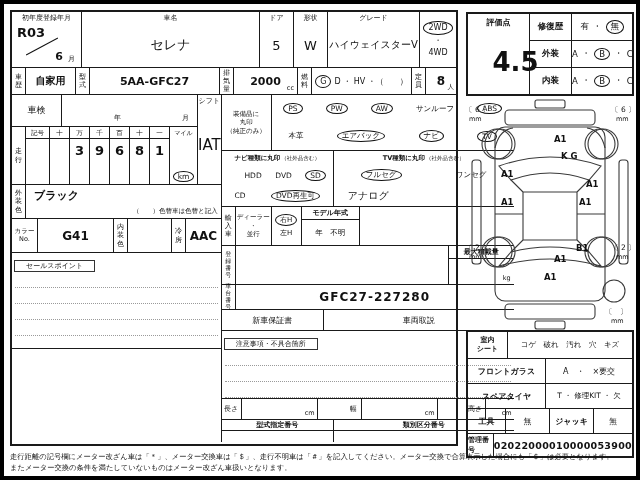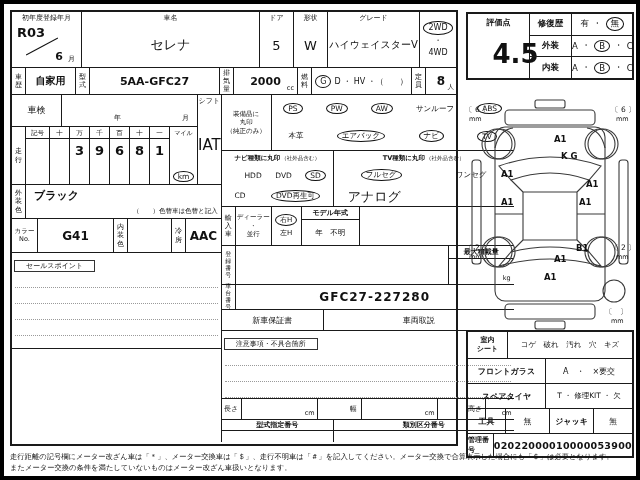--- a/index.html
+++ b/index.html
@@ -236,21 +236,21 @@
           </div>
           <div class="col" style="flex:1;">
             <div class="cen" style="height:14px;font-size:6.5px;font-weight:bold;gap:1px;">
               <span>TV種類に丸印</span>
                 <span style="font-weight:normal;font-size:5.5px;">（社外品含む）</span>
             </div>
             <div class="flex" style="flex:1;align-items:center;justify-content:space-around;font-size:7.5px;">
               <span class="circ">フルセグ</span>
               <span class="circ" style="border: none; padding: 0px; min-width: 0px;">ワンセグ</span>
             </div>
-            <div class="flex" style="flex:1;align-items:flex-end;justify-content:flex-start;padding-left:14px;font-size:13px;">
+            <div class="flex" style="flex:1;align-items:center;justify-content:flex-start;padding-left:14px;font-size:10px;">
               <span class="circ" style="border: none; padding: 0px; min-width: 0px;">アナログ</span>
             </div>
           </div>
         </div>
 
         <div class="flex bb" style="height:39px;">
           <div class="vlab br">
               <span>輸入車</span>
             </div>
           <div class="col cen br" style="width:36px;font-size:6.5px;line-height:1.3;">
@@ -323,21 +323,21 @@
           <div class="col" style="flex:1;">
             <div class="cen bb" style="height:11px;font-size:7px;font-weight:bold;">類別区分番号</div>
             <div style="flex:1;"></div>
           </div>
         </div>
 
       </div>
     </div>
   </div>
 
-  <div class="abs b2 flex" style="left:462px;top:8px;width:168px;height:68px;">
+  <div class="abs b2 flex" style="left:462px;top:8px;width:168px;height:84px;">
     <div class="col br" style="width:62px;">
       <div class="cen" style="height:16px;font-size:8px;font-weight:bold;">評価点</div>
       <div class="cen" style="flex:1;font-size:26px;font-weight:bold;padding-left:34px;">4.5</div>
     </div>
     <div class="col" style="flex:1;font-size:8.5px;">
       <div class="flex bb" style="flex:1;">
         <div class="cen br" style="width:42px;font-weight:bold;">修復歴</div>
         <div class="cen" style="flex:1;gap:4px;">
           <span>有</span>
           <span>・</span>

